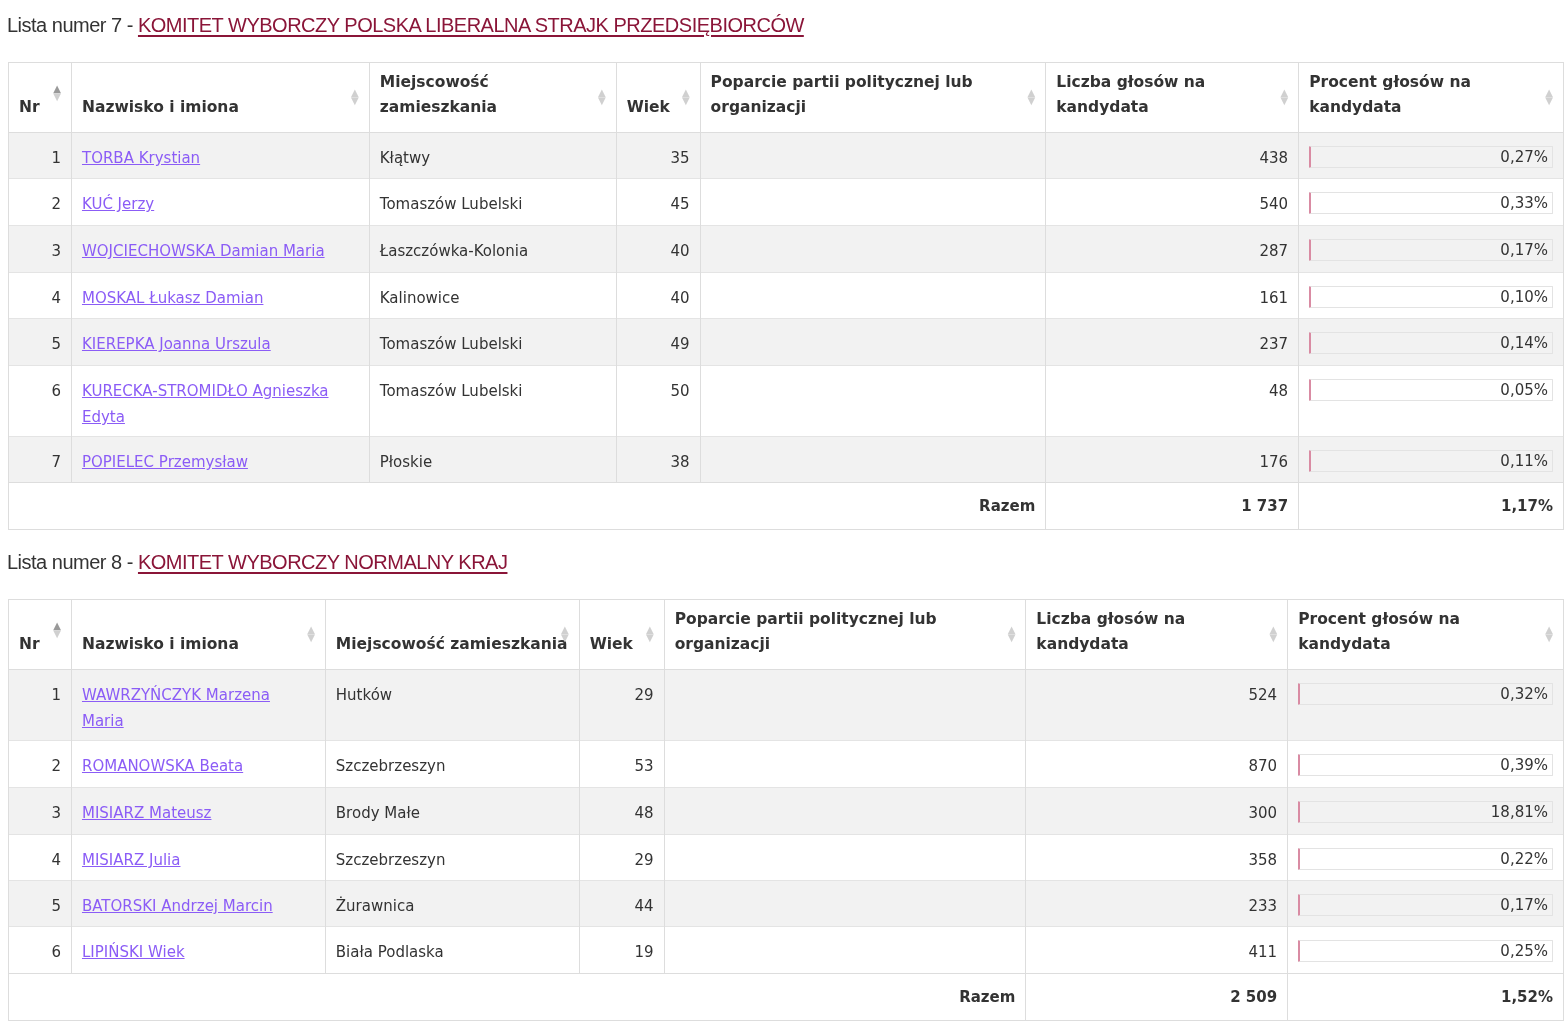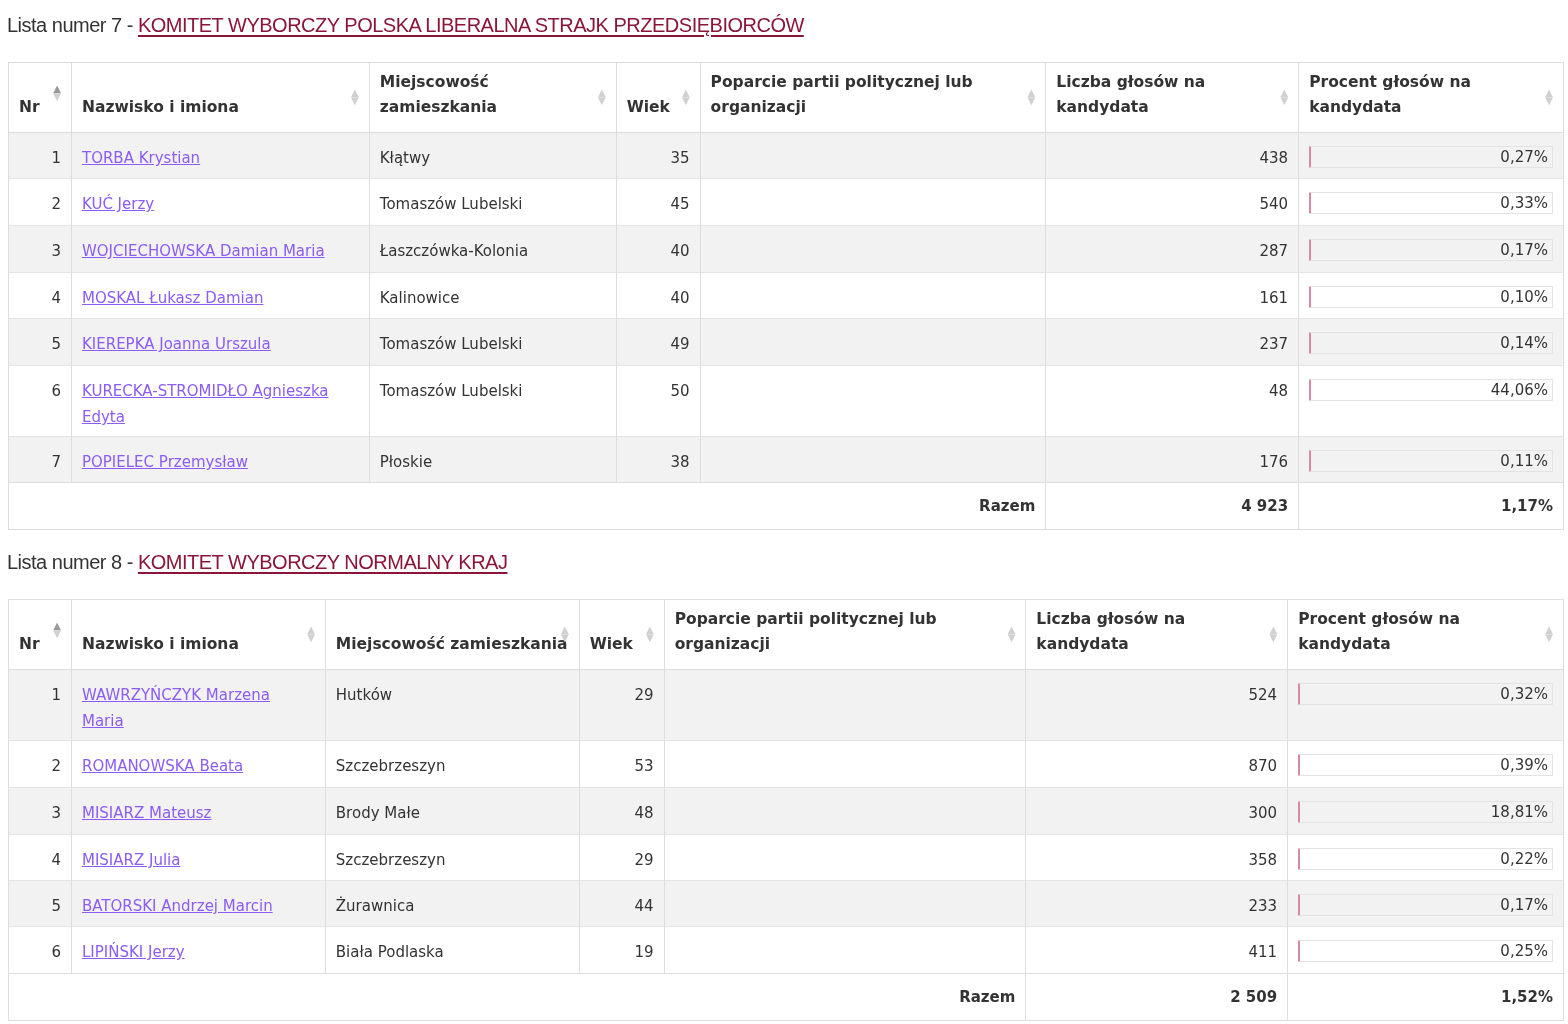--- a/index.html
+++ b/index.html
@@ -126,37 +126,37 @@
         </td>
     </tr>
     <tr class="row" style="height:71px">
       <td class="num">6</td>
       <td><a href="#">KURECKA-STROMIDŁO Agnieszka Edyta</a></td>
       <td>Tomaszów Lubelski</td>
       <td class="num">50</td>
       <td></td>
       <td class="num">48</td>
       <td>
-          <div class="bar">44,06%</div>
+          <div class="bar">0,05%</div>
         </td>
     </tr>
     <tr class="row" style="height:46px">
       <td class="num">7</td>
       <td><a href="#">POPIELEC Przemysław</a></td>
       <td>Płoskie</td>
       <td class="num">38</td>
       <td></td>
       <td class="num">176</td>
       <td>
           <div class="bar">0,11%</div>
         </td>
     </tr>
     <tr class="total">
       <td colspan="5">Razem</td>
-      <td>4 923</td>
+      <td>1 737</td>
       <td>1,17%</td>
     </tr>
   </tbody>
 </table>
 
 <div class="section-title" style="top:551px;">
   <span>Lista numer 8 - </span><a href="#">KOMITET WYBORCZY NORMALNY KRAJ</a>
 </div>
 
 <table style="top:599px;">
@@ -252,21 +252,21 @@
       <td>Żurawnica</td>
       <td class="num">44</td>
       <td></td>
       <td class="num">233</td>
       <td>
           <div class="bar">0,17%</div>
         </td>
     </tr>
     <tr class="row" style="height:47px">
       <td class="num">6</td>
-      <td><a href="#">LIPIŃSKI Jerzy</a></td>
+      <td><a href="#">LIPIŃSKI Wiek</a></td>
       <td>Biała Podlaska</td>
       <td class="num">19</td>
       <td></td>
       <td class="num">411</td>
       <td>
           <div class="bar">0,25%</div>
         </td>
     </tr>
     <tr class="total">
       <td colspan="5">Razem</td>

